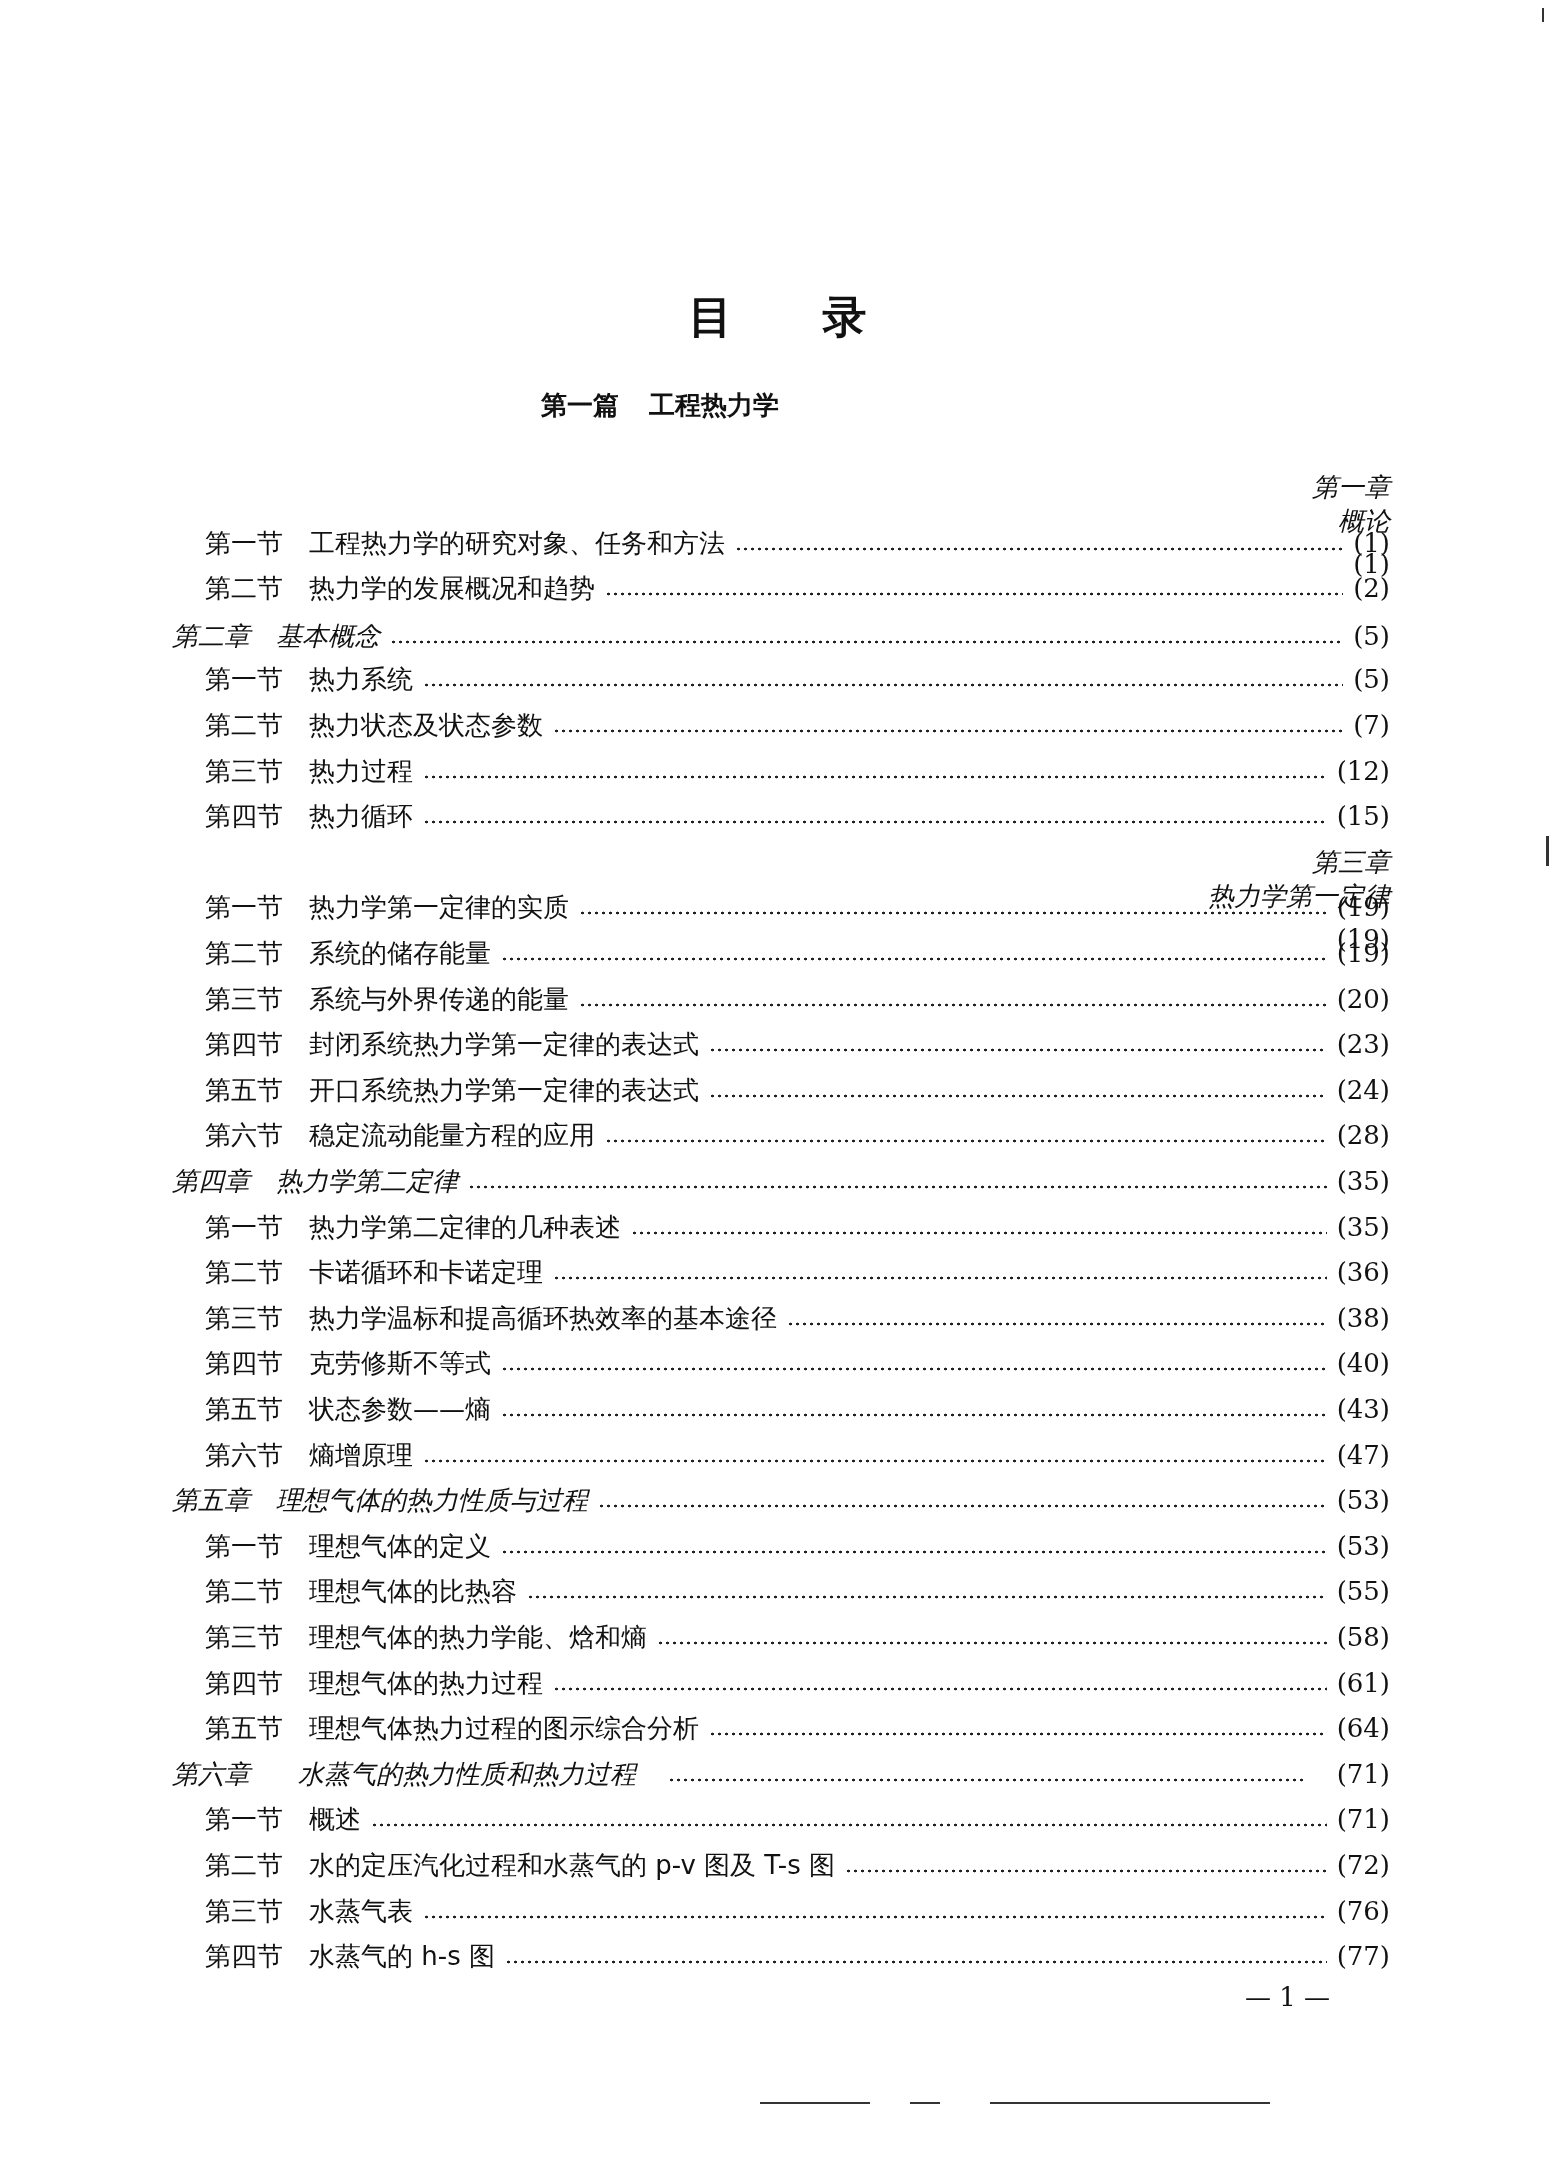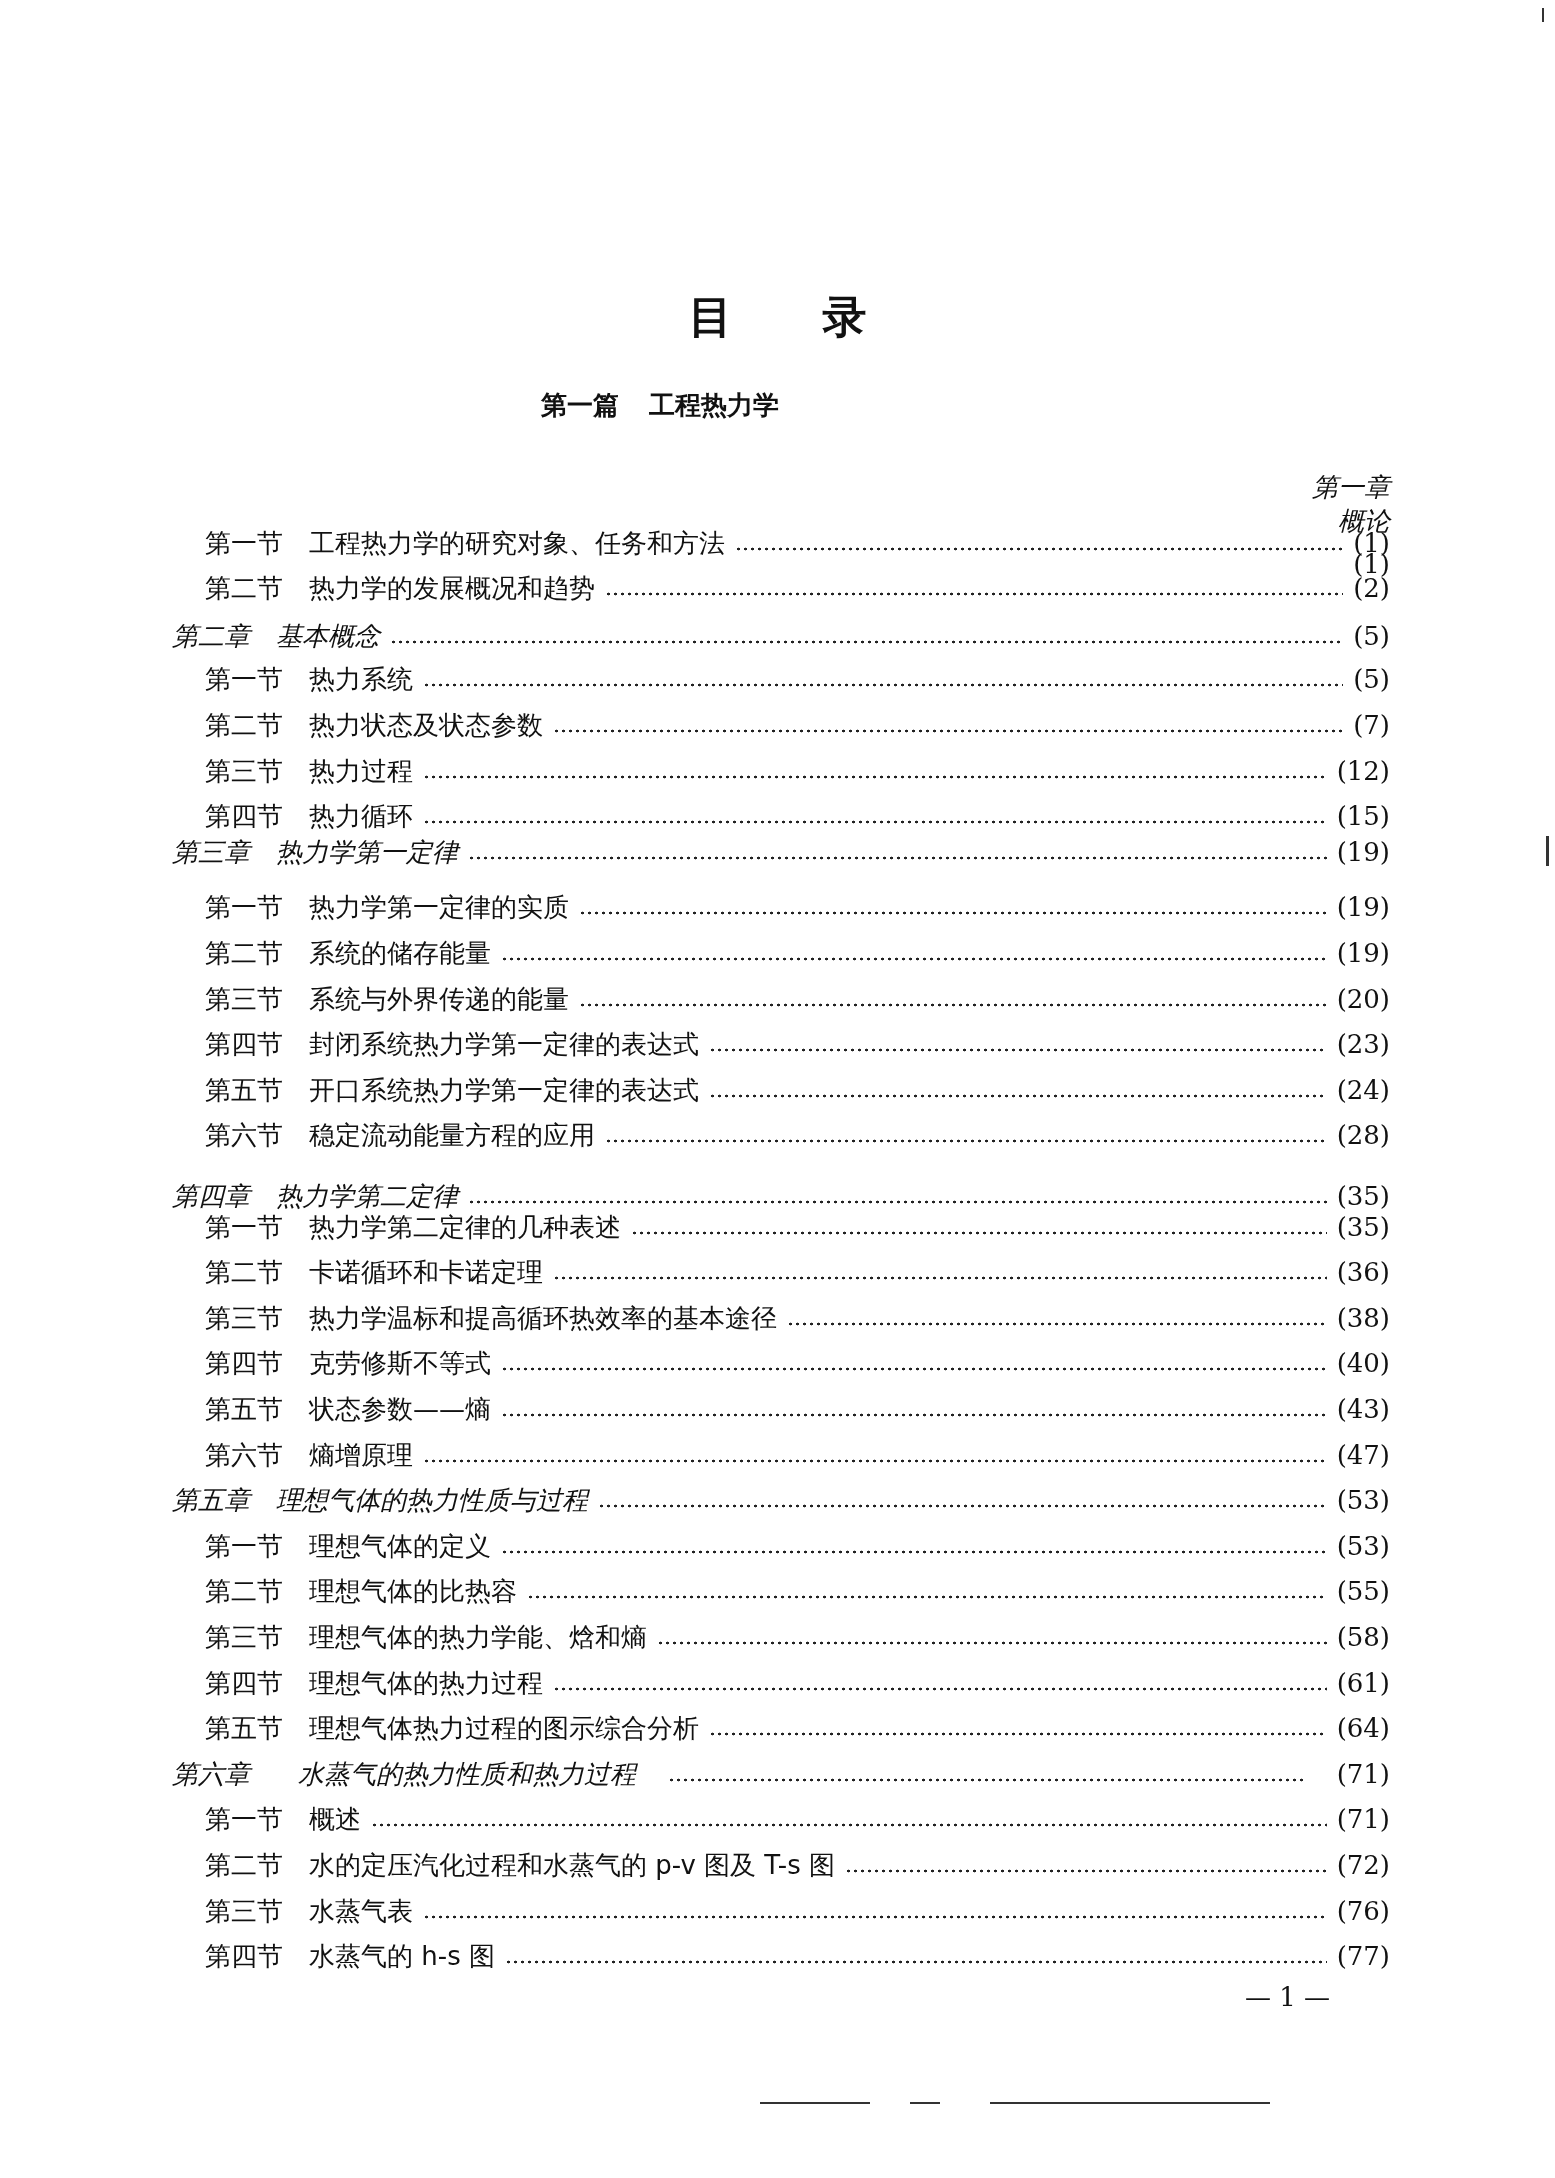--- a/index.html
+++ b/index.html
@@ -89,21 +89,21 @@
       <span class="ttl">热力过程</span>
       <span class="leader"></span>
       <span class="pg">(12)</span>
     </div>
     <div class="row section" style="top: 319.2px;">
       <span class="num">第四节</span>
       <span class="ttl">热力循环</span>
       <span class="leader"></span>
       <span class="pg">(15)</span>
     </div>
-    <div class="row chapter" style="top: 355px;">
+    <div class="row chapter" style="top: 375px; flex-direction: column;">
       <span class="num">第三章</span>
       <span class="ttl">热力学第一定律</span>
       <span class="leader"></span>
       <span class="pg">(19)</span>
     </div>
     <div class="row section" style="top: 410.4px;">
       <span class="num">第一节</span>
       <span class="ttl">热力学第一定律的实质</span>
       <span class="leader"></span>
       <span class="pg">(19)</span>
@@ -131,21 +131,21 @@
       <span class="ttl">开口系统热力学第一定律的表达式</span>
       <span class="leader"></span>
       <span class="pg">(24)</span>
     </div>
     <div class="row section" style="top: 638.4px;">
       <span class="num">第六节</span>
       <span class="ttl">稳定流动能量方程的应用</span>
       <span class="leader"></span>
       <span class="pg">(28)</span>
     </div>
-    <div class="row chapter" style="top: 699px;">
+    <div class="row chapter" style="top: 684px;">
       <span class="num">第四章</span>
       <span class="ttl">热力学第二定律</span>
       <span class="leader"></span>
       <span class="pg">(35)</span>
     </div>
     <div class="row section" style="top: 729.6px;">
       <span class="num">第一节</span>
       <span class="ttl">热力学第二定律的几种表述</span>
       <span class="leader"></span>
       <span class="pg">(35)</span>

